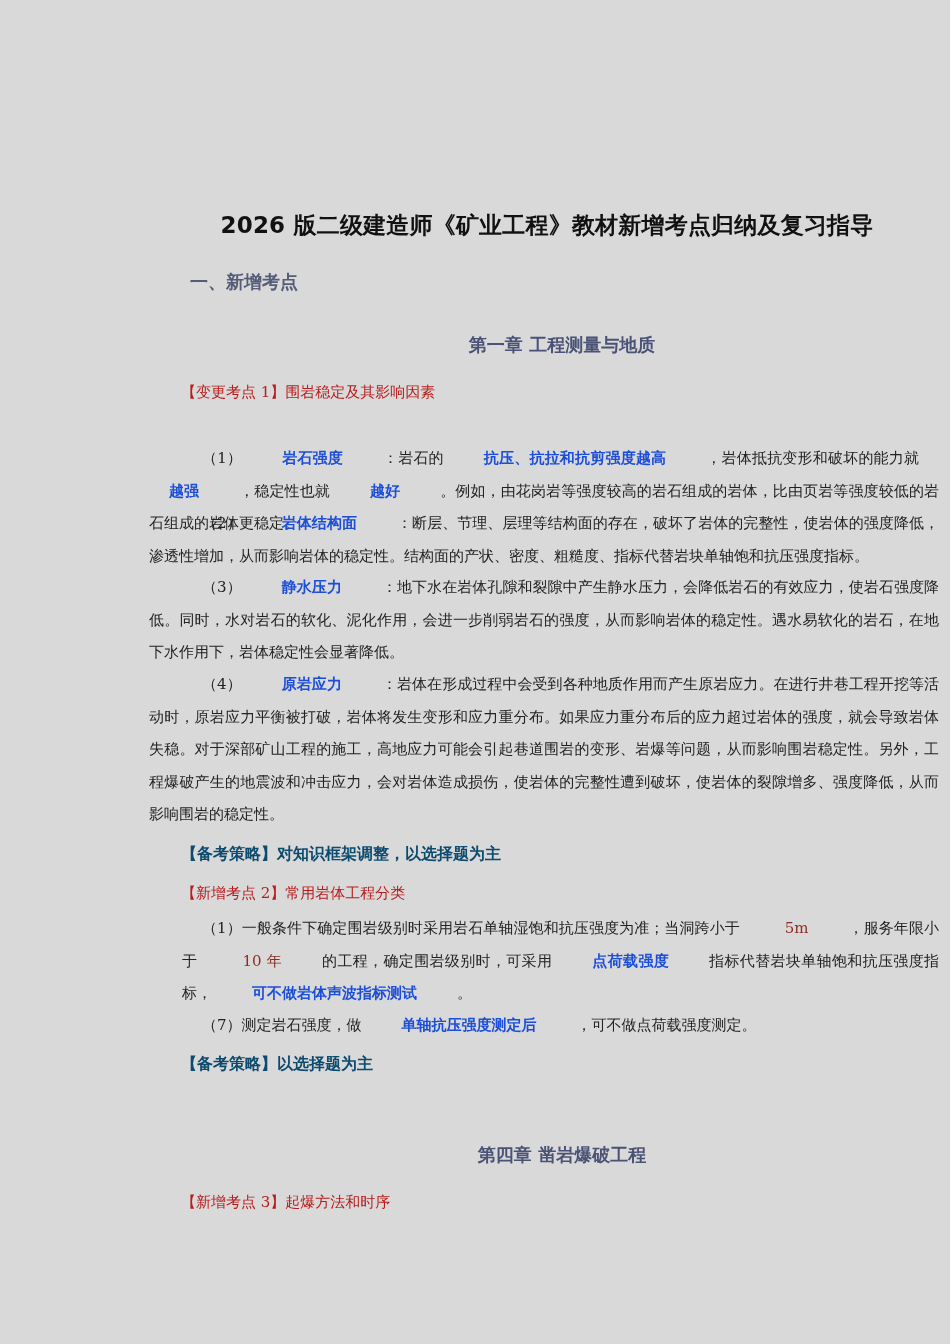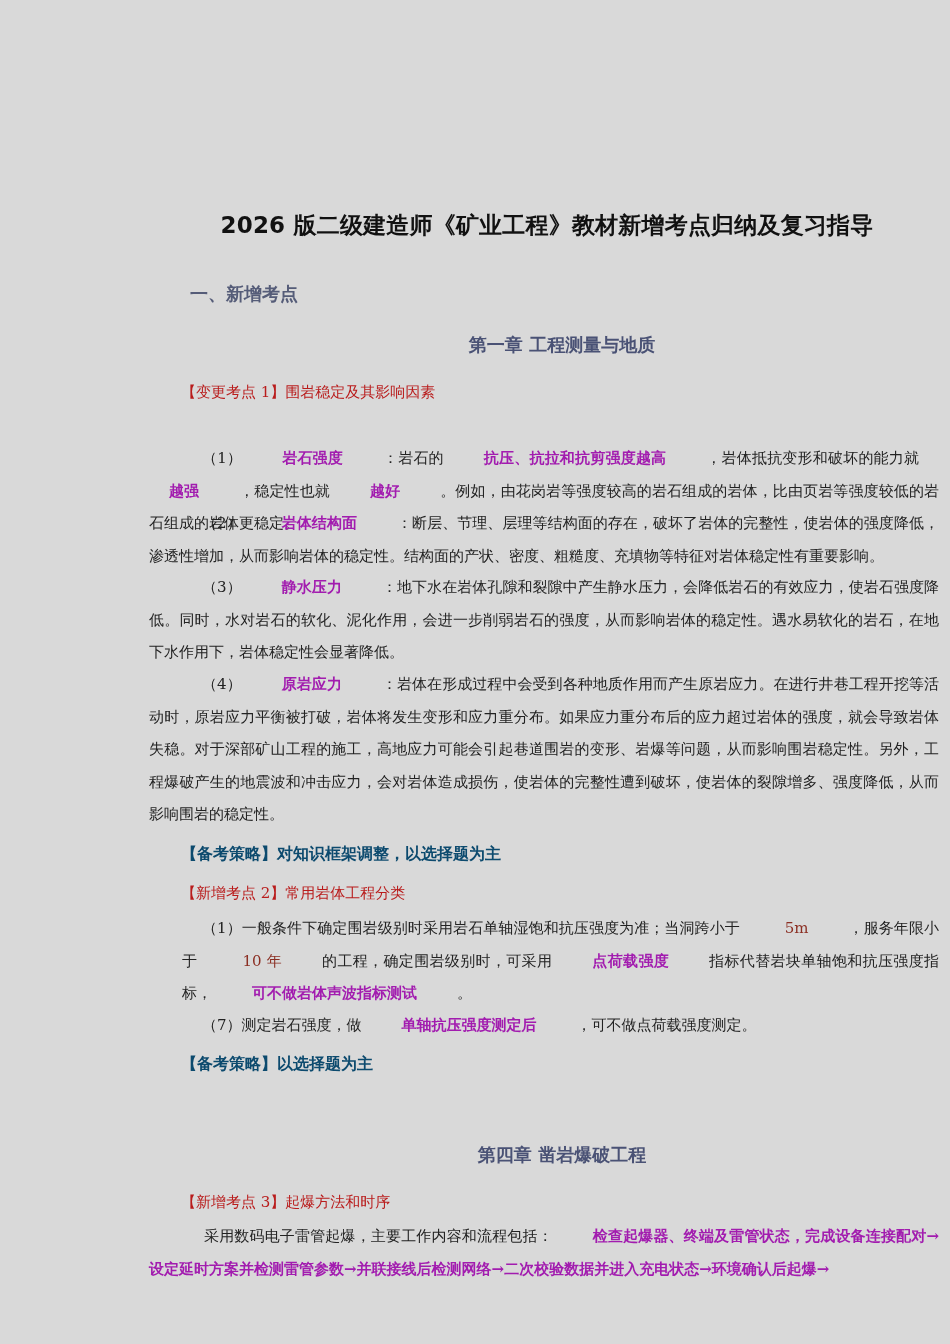--- a/index.html
+++ b/index.html
@@ -24,21 +24,21 @@
     width: 950px;
     text-align: center;
     font-family: "DejaVu Sans", "Liberation Sans", sans-serif;
     font-weight: bold;
     font-size: 23px;
     color: #111;
     letter-spacing: 0.2px;
   }
   .section-heading {
     position: absolute;
-    top: 206px;
+    top: 194px;
     left: 114px;
     font-family: "DejaVu Sans", "Liberation Sans", sans-serif;
     font-weight: bold;
     font-size: 18px;
     color: #555c78;
     text-align: right;
   }
   .chapter-heading {
     position: absolute;
     left: 0;
@@ -69,56 +69,55 @@
     font-size: 15px;
     line-height: 32.5px;
     text-align: justify;
     text-align-last: left;
     color: #222;
   }
   .para.indent { text-indent: 35px; }
   .para.indent-small { text-indent: 33px; }
   .para.hang { left: 106px; width: 765px; }
   .hl {
-    color: #a21caf;
+    color: #1d4ed8;
     font-weight: bold;
   }
   .hl-plain { color: #8b2e22; }
 </style>
 </head>
 <body>
 
 <div class="page">
 
   <div class="doc-title">2026 版二级建造师《矿业工程》教材新增考点归纳及复习指导</div>
 
   <div class="section-heading">一、新增考点</div>
 
   <div class="chapter-heading" style="top:257px;">第一章 工程测量与地质</div>
 
   <div class="kp-heading" style="top:307px;">【变更考点 1】围岩稳定及其影响因素</div>
 
 
   <div class="para indent-small" style="top:366px;"><span>（1）</span><span class="hl">岩石强度</span><span>：岩石的</span><span class="hl">抗压、抗拉和抗剪强度越高</span><span>，岩体抵抗变形和破坏的能力就</span><span class="hl">越强</span><span>，稳定性也就</span><span class="hl">越好</span><span>。例如，由花岗岩等强度较高的岩石组成的岩体，比由页岩等强度较低的岩石组成的岩体更稳定。</span></div>
 
-  <div class="para indent-small" style="top:431px;"><span>（2）</span><span class="hl">岩体结构面</span><span>：断层、节理、层理等结构面的存在，破坏了岩体的完整性，使岩体的强度降低，渗透性增加，从而影响岩体的稳定性。结构面的产状、密度、粗糙度、充填物等特征对岩体稳定性有重要影响。</span></div>
+  <div class="para indent-small" style="top:431px;"><span>（2）</span><span class="hl">岩体结构面</span><span>：断层、节理、层理等结构面的存在，破坏了岩体的完整性，使岩体的强度降低，渗透性增加，从而影响岩体的稳定性。结构面的产状、密度、粗糙度、指标代替岩块单轴饱和抗压强度指标。</span></div>
 
   <div class="para indent-small" style="top:495px;"><span>（3）</span><span class="hl">静水压力</span><span>：地下水在岩体孔隙和裂隙中产生静水压力，会降低岩石的有效应力，使岩石强度降低。同时，水对岩石的软化、泥化作用，会进一步削弱岩石的强度，从而影响岩体的稳定性。遇水易软化的岩石，在地下水作用下，岩体稳定性会显著降低。</span></div>
 
   <div class="para indent-small" style="top:592px;"><span>（4）</span><span class="hl">原岩应力</span><span>：岩体在形成过程中会受到各种地质作用而产生原岩应力。在进行井巷工程开挖等活动时，原岩应力平衡被打破，岩体将发生变形和应力重分布。如果应力重分布后的应力超过岩体的强度，就会导致岩体失稳。对于深部矿山工程的施工，高地应力可能会引起巷道围岩的变形、岩爆等问题，从而影响围岩稳定性。另外，工程爆破产生的地震波和冲击应力，会对岩体造成损伤，使岩体的完整性遭到破坏，使岩体的裂隙增多、强度降低，从而影响围岩的稳定性。</span></div>
 
   <div class="strategy" style="top:768px;">【备考策略】对知识框架调整，以选择题为主</div>
 
   <div class="kp-heading" style="top:808px;">【新增考点 2】常用岩体工程分类</div>
 
   <div class="para hang" style="top:836px;"><span>（1）一般条件下确定围岩级别时采用岩石单轴湿饱和抗压强度为准；当洞跨小于 </span><span class="hl-plain">5m</span><span>，服务年限小于 </span><span class="hl-plain">10 年</span><span>的工程，确定围岩级别时，可采用</span><span class="hl">点荷载强度</span><span>指标代替岩块单轴饱和抗压强度指标，</span><span class="hl">可不做岩体声波指标测试</span><span>。</span></div>
 
   <div class="para hang" style="top:933px;"><span>（7）测定岩石强度，做</span><span class="hl">单轴抗压强度测定后</span><span>，可不做点荷载强度测定。</span></div>
 
   <div class="strategy" style="top:978px;">【备考策略】以选择题为主</div>
 
   <div class="chapter-heading" style="top:1067px;">第四章 凿岩爆破工程</div>
 
   <div class="kp-heading" style="top:1117px;">【新增考点 3】起爆方法和时序</div>
 
-  <div class="para indent" style="top:1144px;"><span>采用数码电子雷管起爆，主要工作内容和流程包括：</span><span class="hl">检查起爆器、终端及雷管状态，完成设备连接配对→设定延时方案并检测雷管参数→并联接线后检测网络→二次校验数据并进入充电状态→环境确认后起爆→</span></div>
 
 </div>
 
 </body></html>

